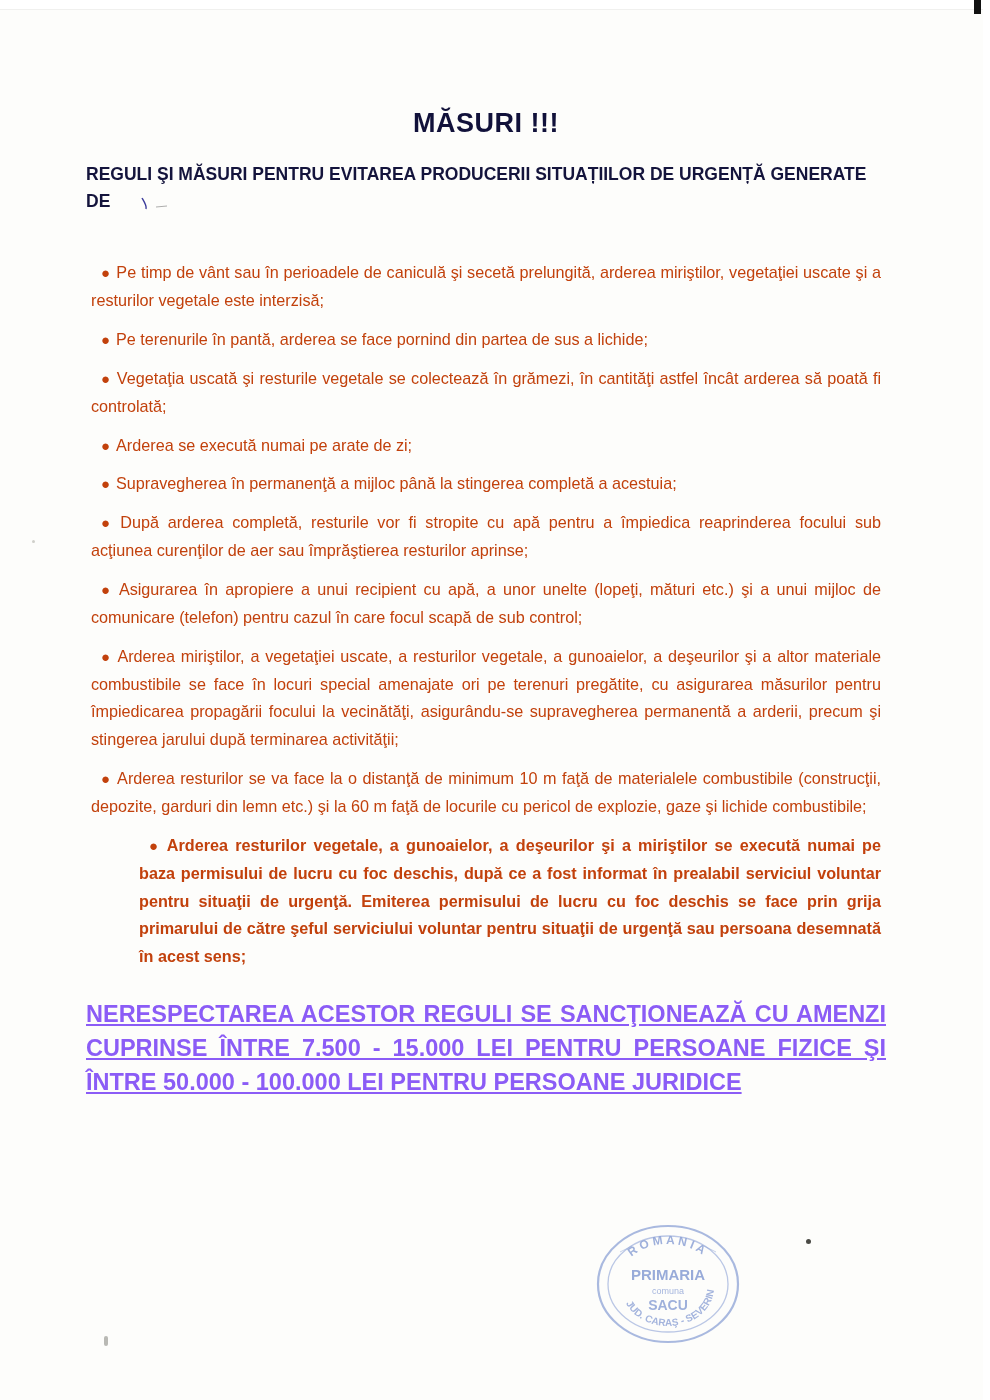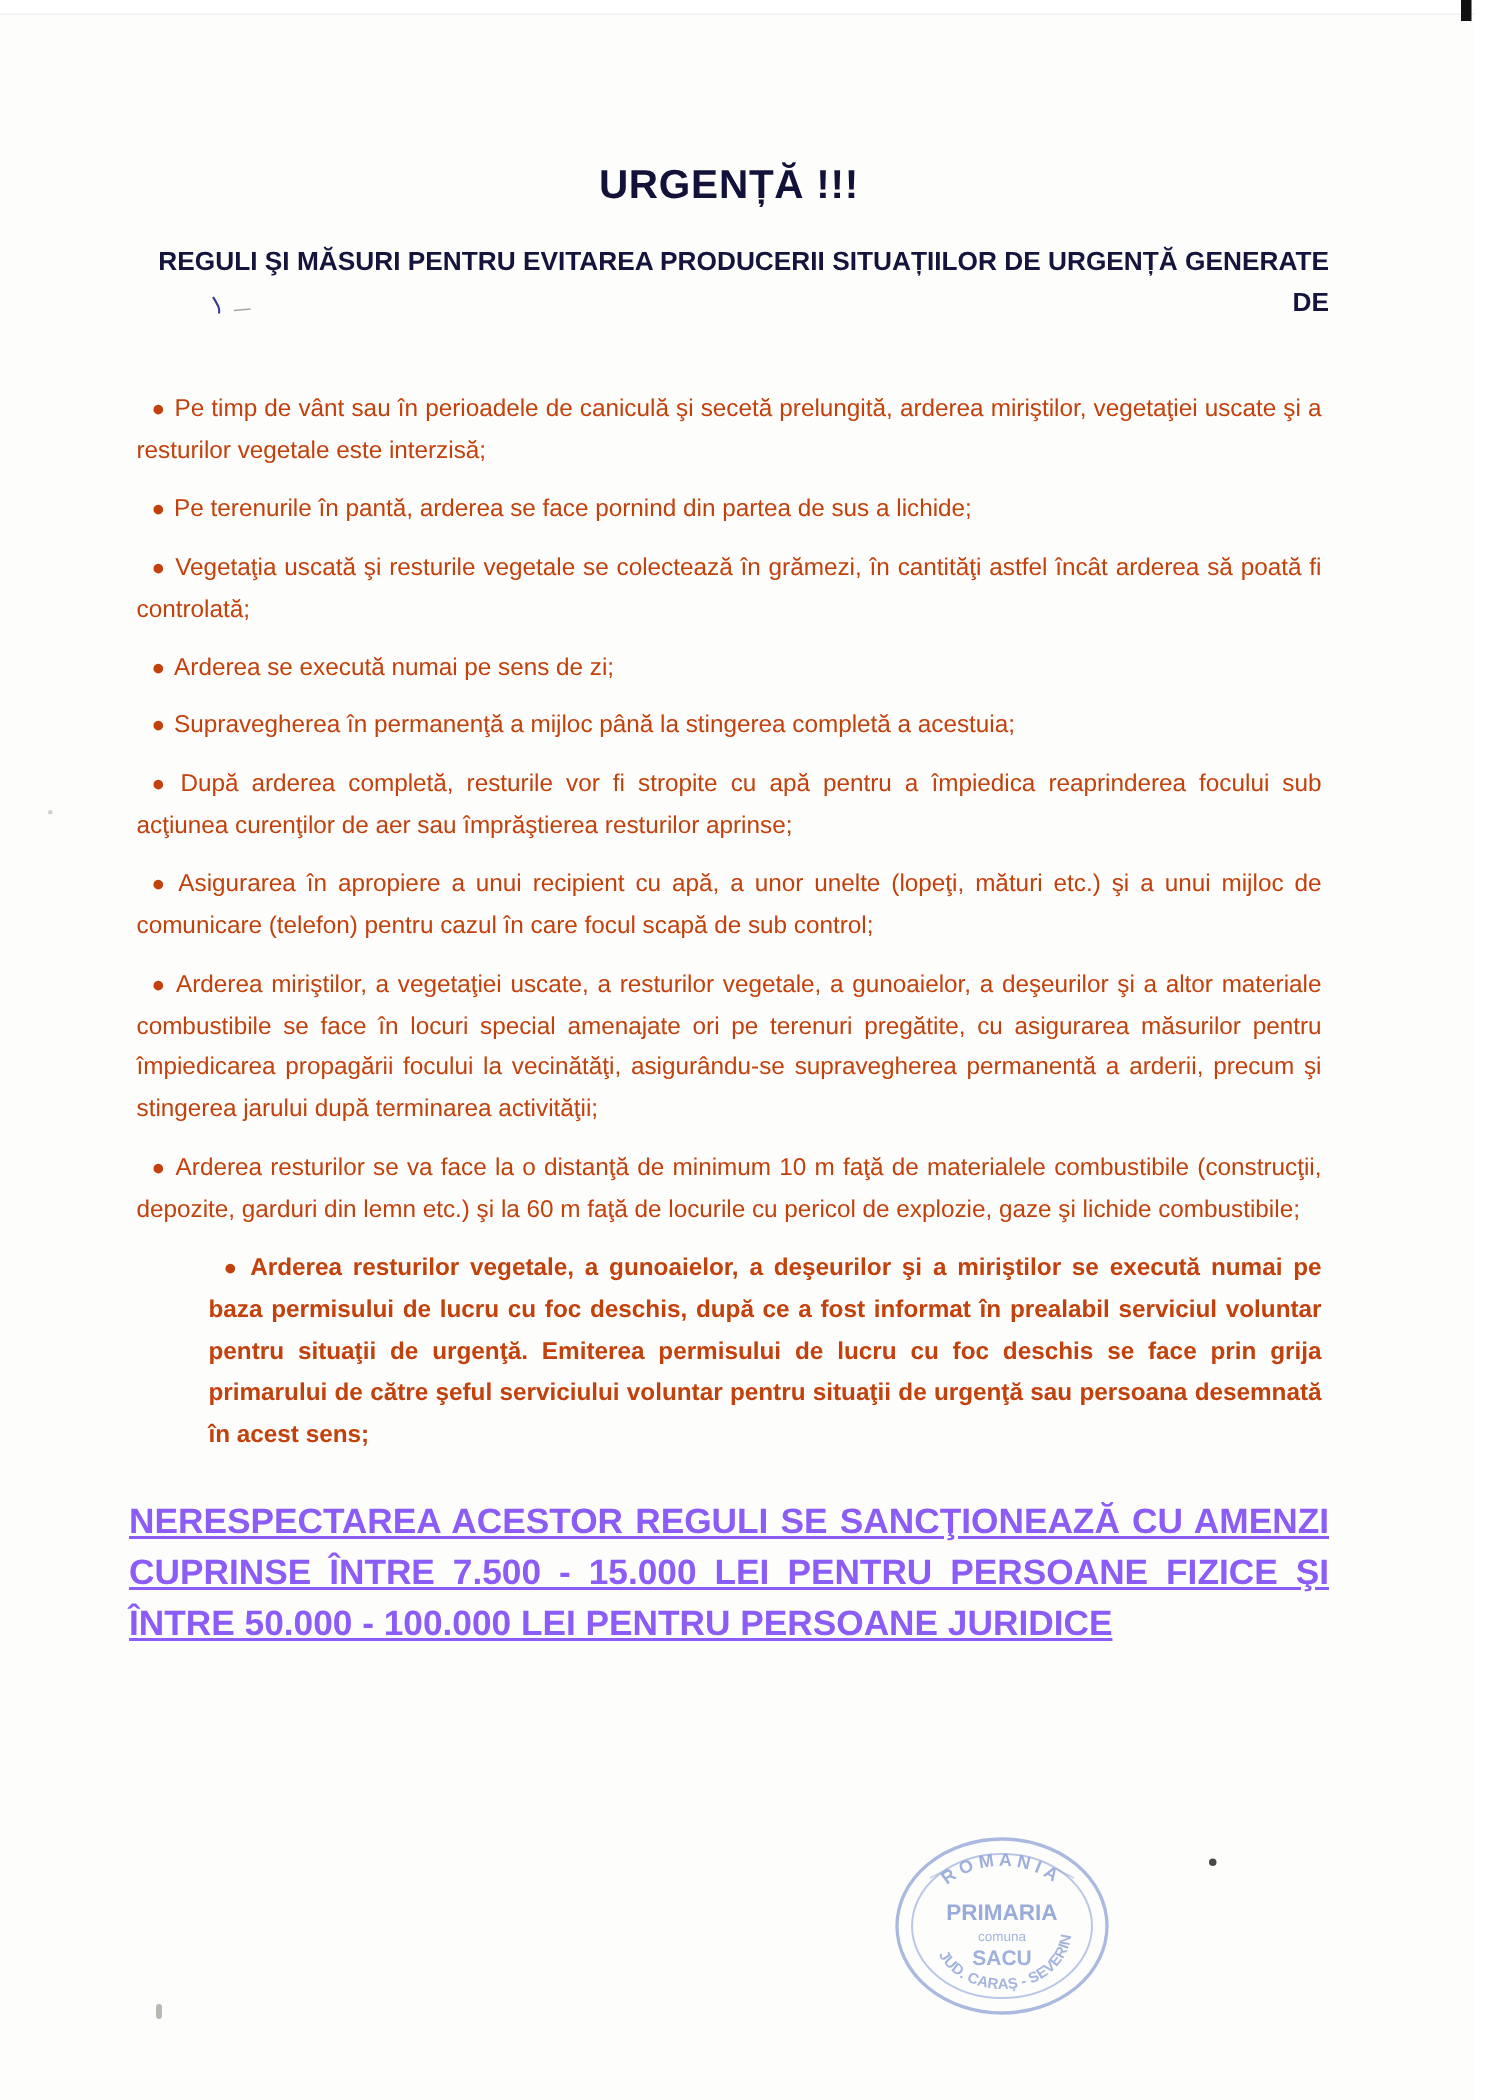--- a/index.html
+++ b/index.html
@@ -47,21 +47,21 @@
 
   .title {
     text-align: center;
     font-size: 27px;
     font-weight: bold;
     letter-spacing: 0.5px;
     margin-top: 108px;
     color: #11113a;
   }
   .subtitle {
-    text-align: right;
+    text-align: left;
     font-size: 17.5px;
     font-weight: bold;
     line-height: 1.55;
     margin: 22px auto 0 auto;
     width: 800px;
     color: #14143c;
   }
   .stray-mark {
     position: absolute;
     left: 140px;
@@ -131,21 +131,21 @@
   <div class="scan-edge-top"></div>
   <div class="scan-mark mark-b"></div>
   <div class="scan-mark mark-a"></div>
 
   <div class="dot dot1"></div>
   <div class="dot dot2"></div>
   <div class="dot dot3"></div>
 
   <div class="content">
 
-    <div class="title">URGENȚĂ !!!</div>
+    <div class="title">MĂSURI !!!</div>
 
     <div class="subtitle">
       <div>REGULI ŞI MĂSURI PENTRU EVITAREA PRODUCERII SITUAȚIILOR DE URGENȚĂ GENERATE DE</div>
     </div>
 
     <div class="stray-mark">
       <svg width="34" height="16" viewBox="0 0 34 16">
         <path d="M2 2 C5 7, 7 10, 6 13" stroke="#3a3a9a" stroke-width="1.4" fill="none"></path>
         <path d="M16 11 L27 10" stroke="#5a5a5a" stroke-width="0.9" fill="none" opacity="0.55"></path>
       </svg>
@@ -153,21 +153,21 @@
 
     <div class="body-block">
 
       <div class="para"><span class="bullet">●</span><span>Pe timp de vânt sau în perioadele de caniculă şi secetă prelungită, arderea miriştilor, vegetaţiei uscate şi a resturilor vegetale este interzisă;</span></div>
 
       <div class="para"><span class="bullet">●</span><span>Pe terenurile în pantă, arderea se face pornind din partea de sus a lichide;</span></div>
 
       <div class="para"><span class="bullet">●</span><span>Vegetaţia uscată şi resturile vegetale se colectează în grămezi, în cantităţi astfel încât arderea să poată fi controlată;</span></div>
 
 
-      <div class="para"><span class="bullet">●</span><span>Arderea se execută numai pe sens de zi;</span></div>
+      <div class="para"><span class="bullet">●</span><span>Arderea se execută numai pe arate de zi;</span></div>
 
       <div class="para"><span class="bullet">●</span><span>Supravegherea în permanenţă a mijloc până la stingerea completă a acestuia;</span></div>
 
       <div class="para"><span class="bullet">●</span><span>După arderea completă, resturile vor fi stropite cu apă pentru a împiedica reaprinderea focului sub acţiunea curenţilor de aer sau împrăştierea resturilor aprinse;</span></div>
 
       <div class="para"><span class="bullet">●</span><span>Asigurarea în apropiere a unui recipient cu apă, a unor unelte (lopeţi, mături etc.) şi a unui mijloc de comunicare (telefon) pentru cazul în care focul scapă de sub control;</span></div>
 
       <div class="para"><span class="bullet">●</span><span>Arderea miriştilor, a vegetaţiei uscate, a resturilor vegetale, a gunoaielor, a deşeurilor şi a altor materiale combustibile se face în locuri special amenajate ori pe terenuri pregătite, cu asigurarea măsurilor pentru împiedicarea propagării focului la vecinătăţi, asigurându-se supravegherea permanentă a arderii, precum şi stingerea jarului după terminarea activităţii;</span></div>
 
       <div class="para"><span class="bullet">●</span><span>Arderea resturilor se va face la o distanţă de minimum 10 m faţă de materialele combustibile (construcţii, depozite, garduri din lemn etc.) şi la 60 m faţă de locurile cu pericol de explozie, gaze şi lichide combustibile;</span></div>

